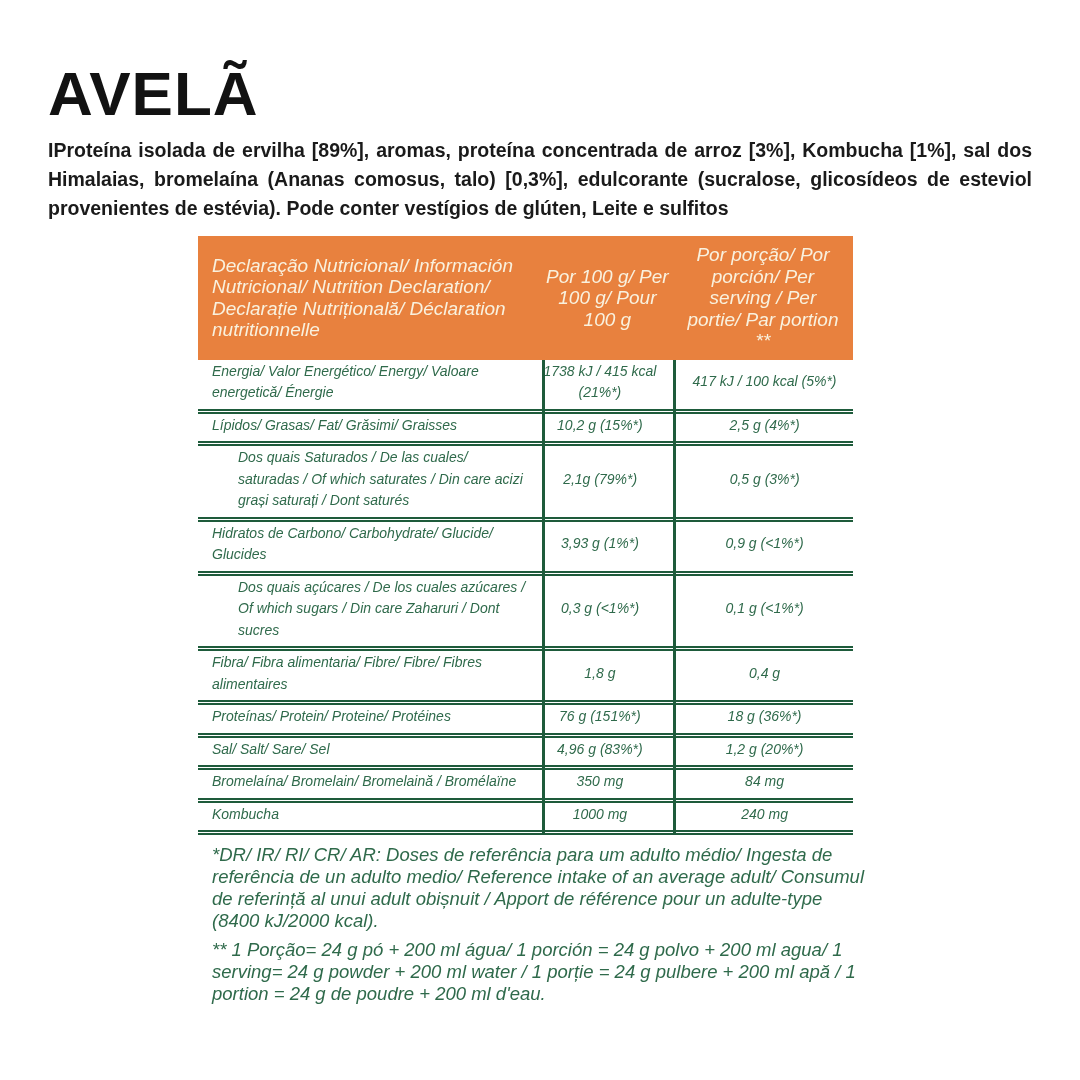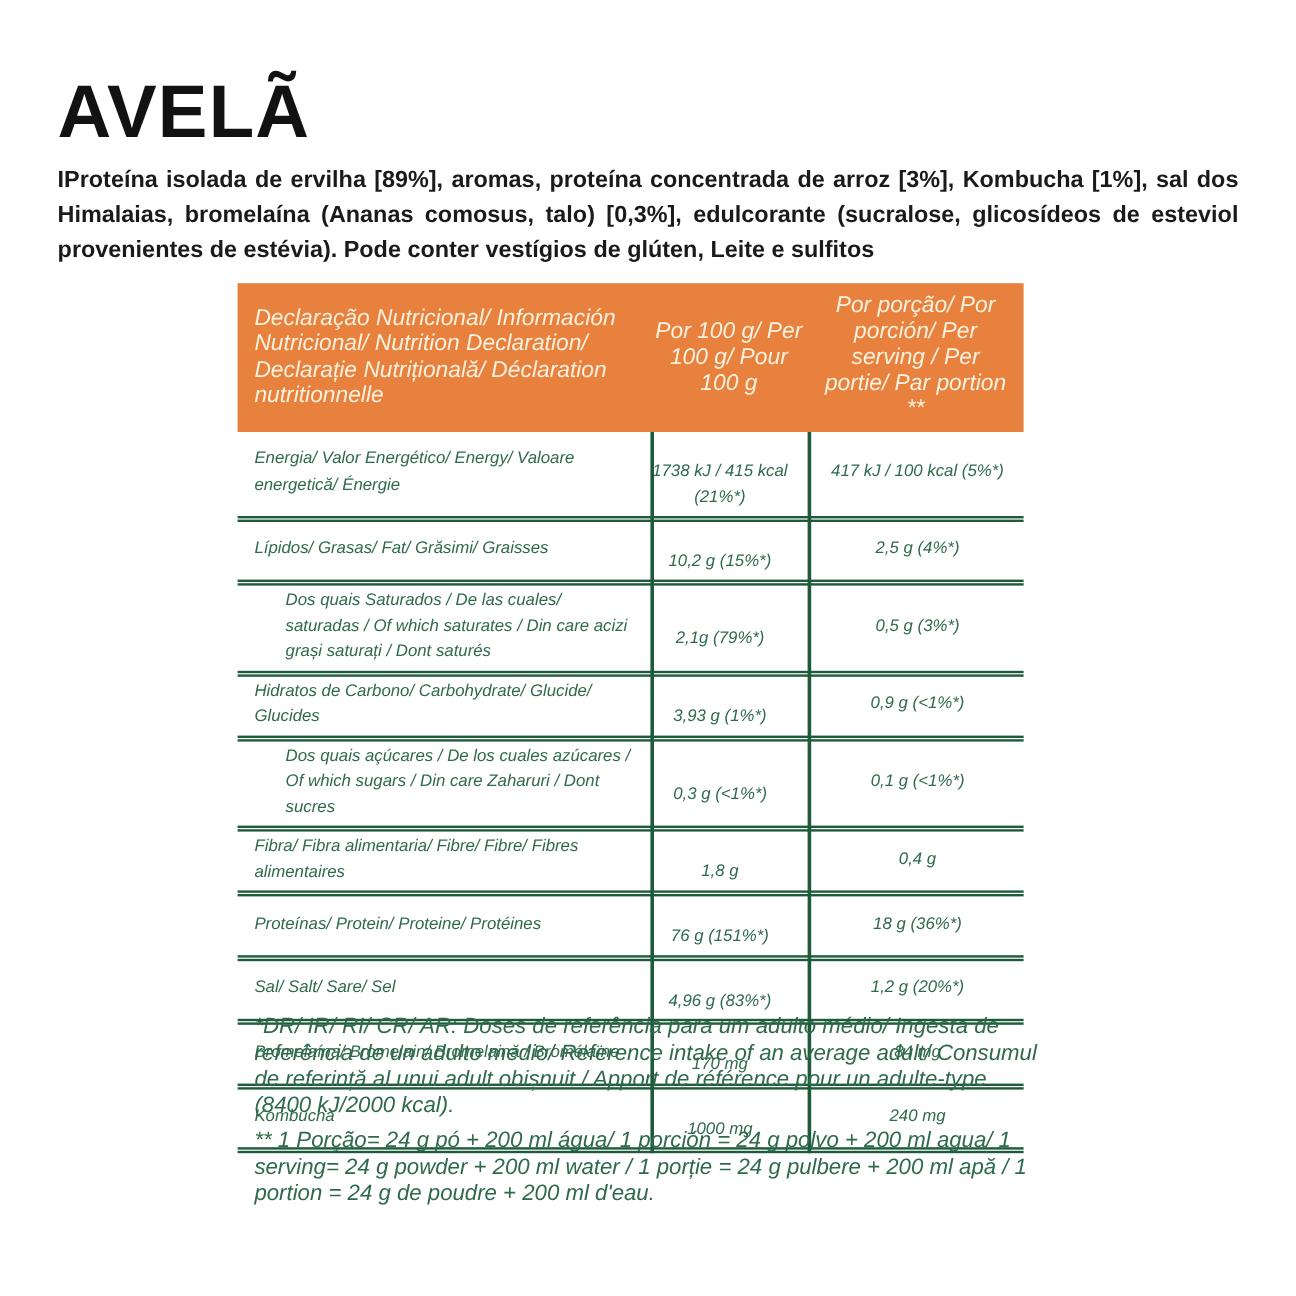--- a/index.html
+++ b/index.html
@@ -67,21 +67,21 @@
   }
   .c {
     font-size: 14px;
     line-height: 21.5px;
     display: flex;
     align-items: center;
     padding-top: 1px; padding-bottom: 5px;
   }
   .c1 { width: 52.5%; padding-left: 14px; padding-right: 10px; text-align: left; }
   .c1.indent { padding-left: 40px; }
-  .c2 { width: 20%; justify-content: center; text-align: center; padding-left: 3px; padding-right: 3px; margin-top: 21px; }
+  .c2 { width: 20%; justify-content: center; text-align: center; padding-left: 3px; padding-right: 3px; }
   .c3 { width: 27.5%; justify-content: center; text-align: center; padding-left: 6px; padding-right: 6px; margin-left: 12px; }
 
   .vline {
     position: absolute; top: 0; bottom: 0;
     width: 3px;
     background: #1E5B3B;
   }
   .vline-1 { left: 52.5%; }
   .vline-2 { left: 72.5%; }
 
@@ -160,21 +160,21 @@
       </div>
 
       <div class="row">
         <div class="c c1">Sal/ Salt/ Sare/ Sel</div>
         <div class="c c2">4,96 g (83%*)</div>
         <div class="c c3">1,2 g (20%*)</div>
       </div>
 
       <div class="row">
         <div class="c c1">Bromelaína/ Bromelain/ Bromelaină / Bromélaïne</div>
-        <div class="c c2">170 mg</div>
+        <div class="c c2">350 mg</div>
         <div class="c c3">84 mg</div>
       </div>
 
       <div class="row">
         <div class="c c1">Kombucha</div>
         <div class="c c2">1000 mg</div>
         <div class="c c3">240 mg</div>
       </div>
 
       <div class="vline vline-1"></div>

